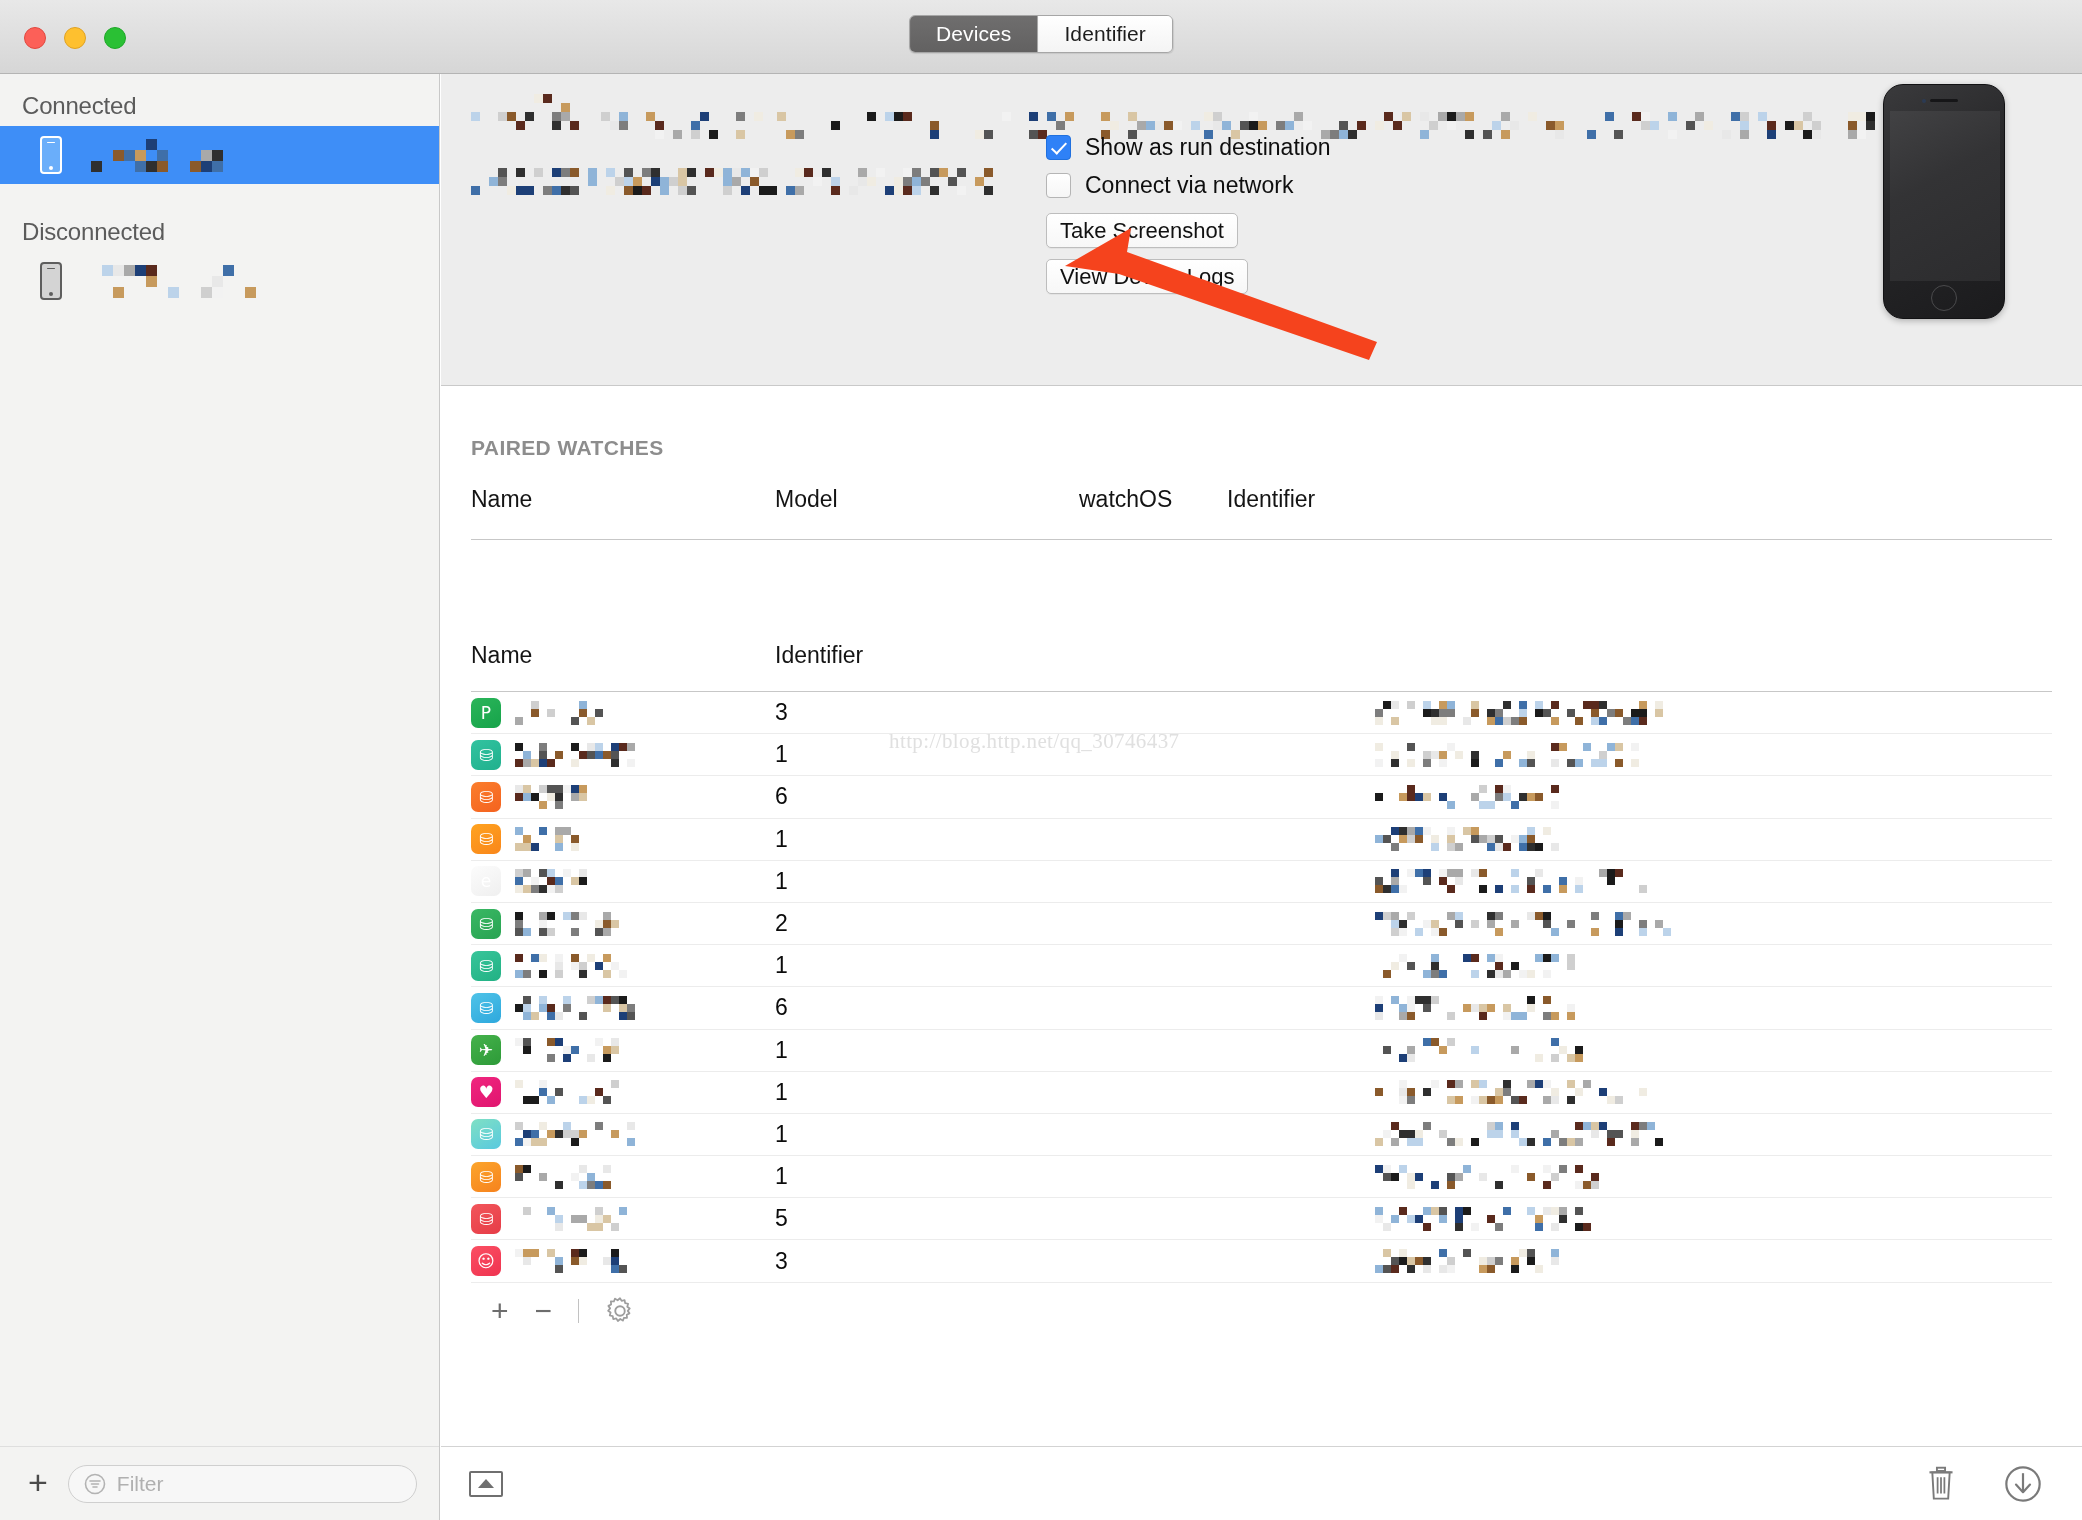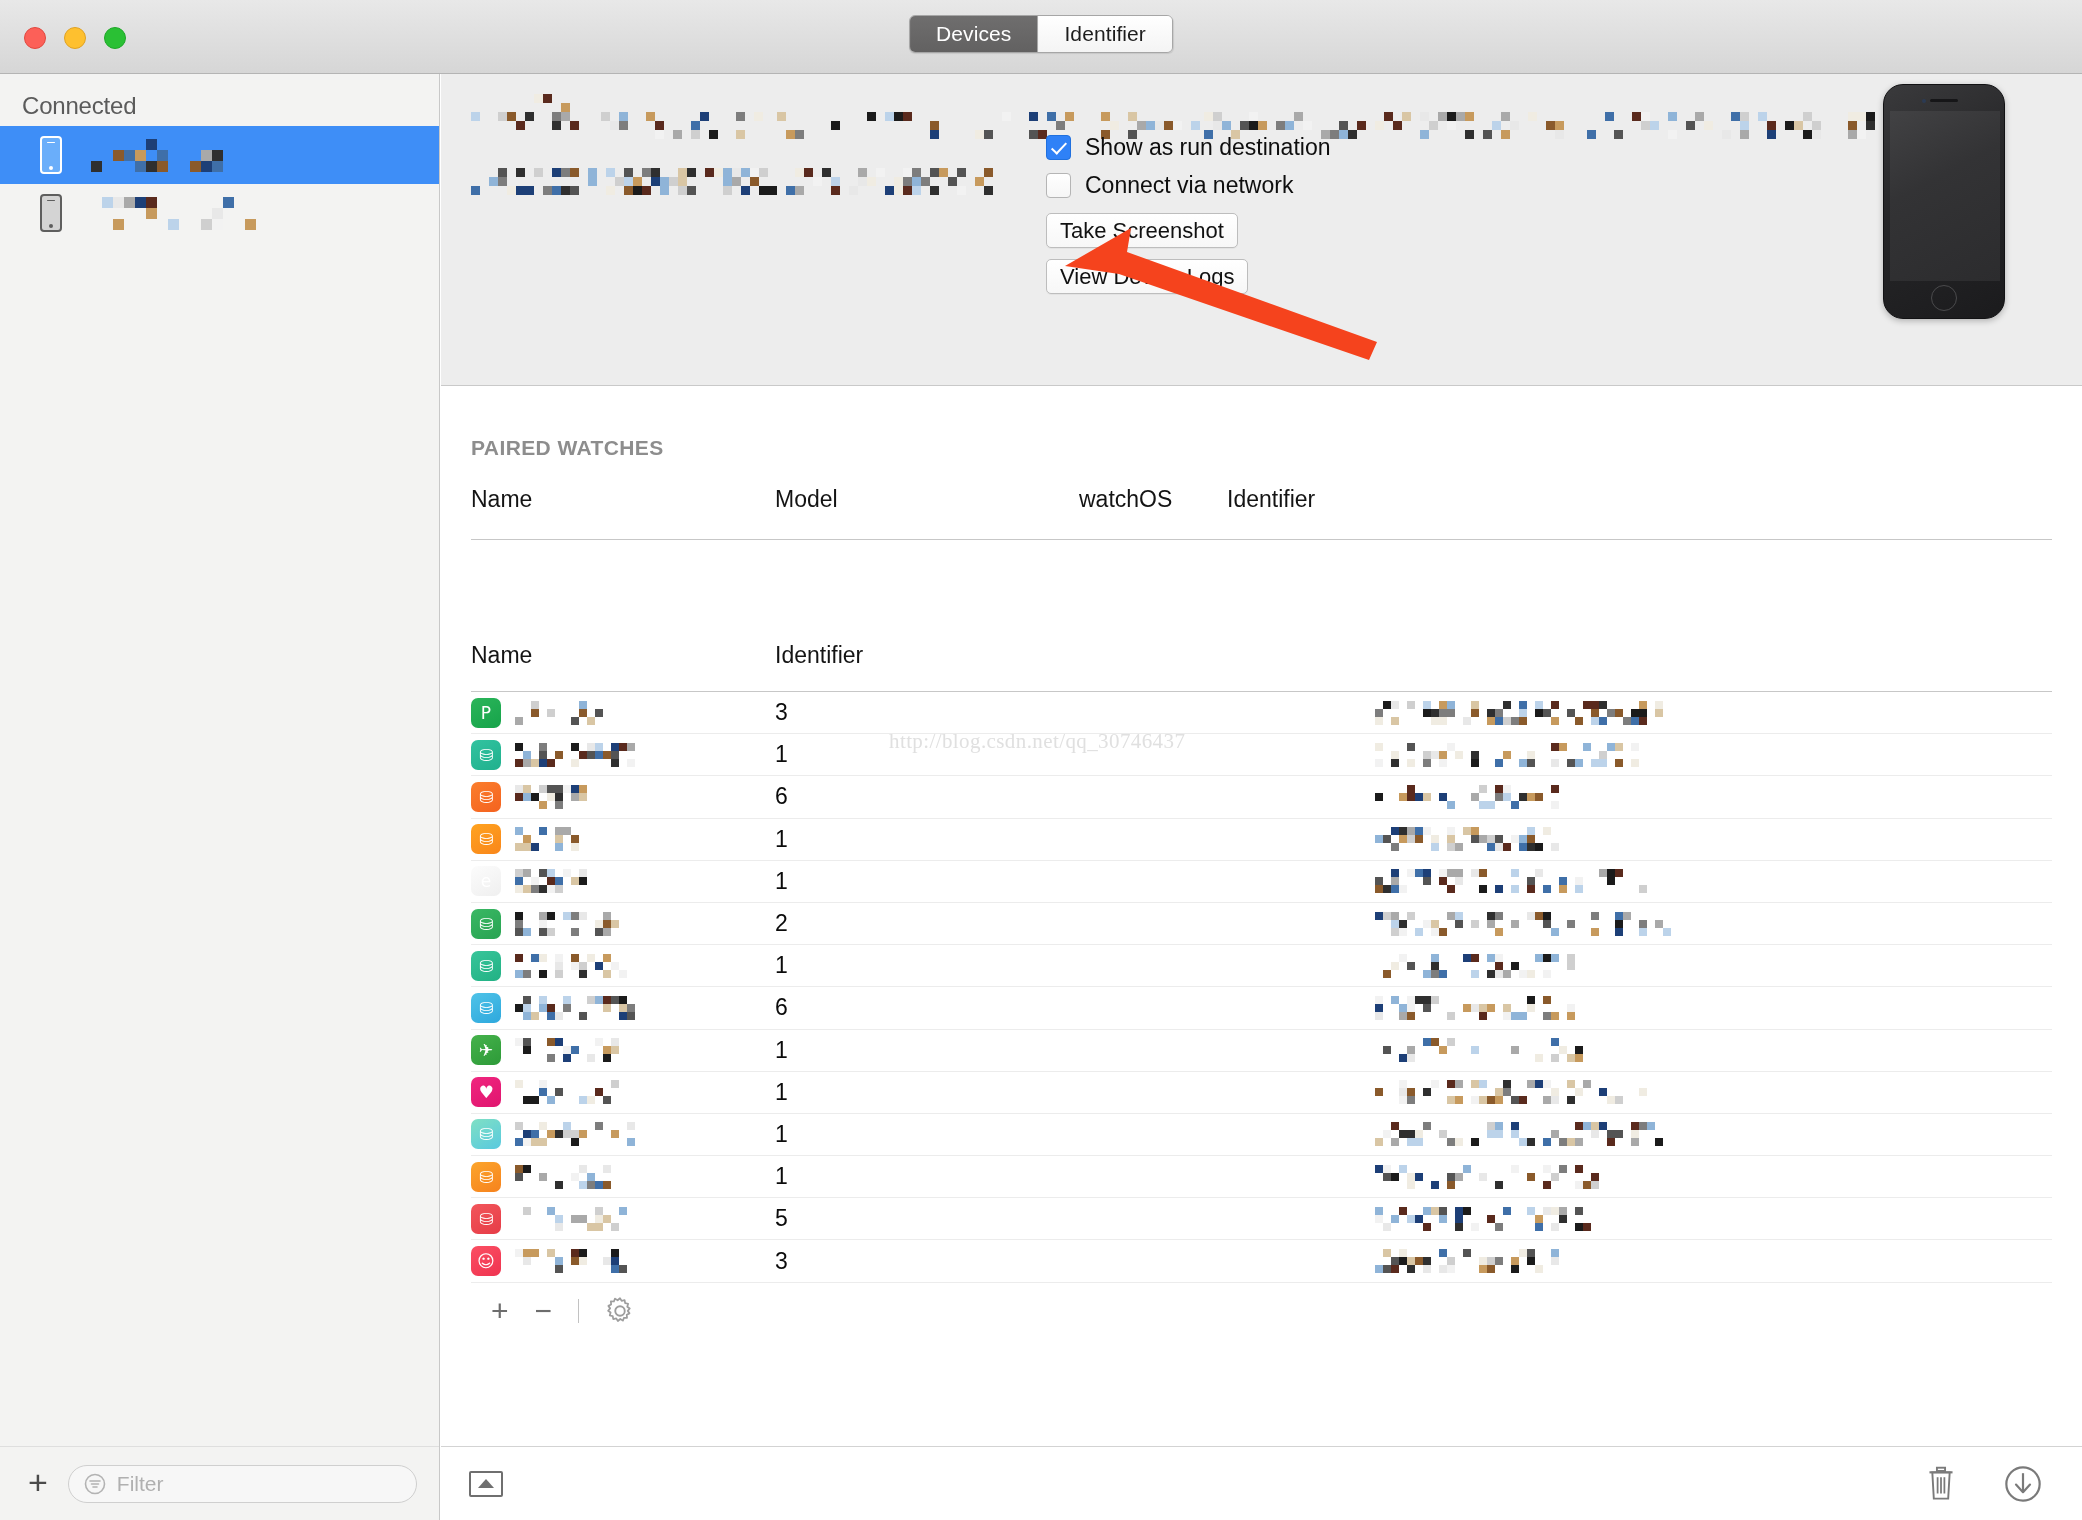--- a/index.html
+++ b/index.html
@@ -428,20 +428,21 @@
 
     <div class="sb-row selected">
       <span class="phone-ico"></span>
       <span class="pix" id="sb-pix-1" style="line-height: 0; font-size: 0px;">
           <span style="display: block; height: 11px;"><span style="width: 11px; height: 11px; background: transparent;"></span><span style="width: 11px; height: 11px; background: transparent;"></span><span style="width: 11px; height: 11px; background: transparent;"></span><span style="width: 11px; height: 11px; background: transparent;"></span><span style="width: 11px; height: 11px; background: transparent;"></span><span style="width: 11px; height: 11px; background: transparent;"></span><span style="width: 11px; height: 11px; background: rgb(29, 63, 119);"></span><span style="width: 11px; height: 11px; background: transparent;"></span><span style="width: 11px; height: 11px; background: transparent;"></span><span style="width: 11px; height: 11px; background: transparent;"></span><span style="width: 11px; height: 11px; background: transparent;"></span><span style="width: 11px; height: 11px; background: transparent;"></span><span style="width: 11px; height: 11px; background: transparent;"></span><span style="width: 11px; height: 11px; background: transparent;"></span></span>
           <span style="display: block; height: 11px;"><span style="width: 11px; height: 11px; background: transparent;"></span><span style="width: 11px; height: 11px; background: transparent;"></span><span style="width: 11px; height: 11px; background: transparent;"></span><span style="width: 11px; height: 11px; background: rgb(138, 90, 43);"></span><span style="width: 11px; height: 11px; background: rgb(63, 111, 168);"></span><span style="width: 11px; height: 11px; background: rgb(199, 154, 93);"></span><span style="width: 11px; height: 11px; background: transparent;"></span><span style="width: 11px; height: 11px; background: rgb(63, 111, 168);"></span><span style="width: 11px; height: 11px; background: transparent;"></span><span style="width: 11px; height: 11px; background: transparent;"></span><span style="width: 11px; height: 11px; background: transparent;"></span><span style="width: 11px; height: 11px; background: rgb(169, 169, 169);"></span><span style="width: 11px; height: 11px; background: rgb(47, 47, 47);"></span><span style="width: 11px; height: 11px; background: transparent;"></span></span>
           <span style="display: block; height: 11px;"><span style="width: 11px; height: 11px; background: transparent;"></span><span style="width: 11px; height: 11px; background: rgb(47, 47, 47);"></span><span style="width: 11px; height: 11px; background: transparent;"></span><span style="width: 11px; height: 11px; background: transparent;"></span><span style="width: 11px; height: 11px; background: transparent;"></span><span style="width: 11px; height: 11px; background: rgb(63, 111, 168);"></span><span style="width: 11px; height: 11px; background: rgb(47, 47, 47);"></span><span style="width: 11px; height: 11px; background: rgb(138, 90, 43);"></span><span style="width: 11px; height: 11px; background: transparent;"></span><span style="width: 11px; height: 11px; background: transparent;"></span><span style="width: 11px; height: 11px; background: rgb(138, 90, 43);"></span><span style="width: 11px; height: 11px; background: rgb(29, 63, 119);"></span><span style="width: 11px; height: 11px; background: rgb(63, 111, 168);"></span><span style="width: 11px; height: 11px; background: transparent;"></span></span>
         </span>
     </div>
 
+    <div class="sb-header" style="padding-top:34px;">Disconnected</div>
 
     <div class="sb-row">
       <span class="phone-ico"></span>
       <span class="pix" id="sb-pix-2" style="line-height: 0; font-size: 0px;">
           <span style="display: block; height: 11px;"><span style="width: 11px; height: 11px; background: transparent;"></span><span style="width: 11px; height: 11px; background: transparent;"></span><span style="width: 11px; height: 11px; background: rgb(188, 211, 234);"></span><span style="width: 11px; height: 11px; background: rgb(232, 232, 232);"></span><span style="width: 11px; height: 11px; background: rgb(169, 169, 169);"></span><span style="width: 11px; height: 11px; background: rgb(29, 63, 119);"></span><span style="width: 11px; height: 11px; background: rgb(90, 42, 29);"></span><span style="width: 11px; height: 11px; background: transparent;"></span><span style="width: 11px; height: 11px; background: transparent;"></span><span style="width: 11px; height: 11px; background: transparent;"></span><span style="width: 11px; height: 11px; background: transparent;"></span><span style="width: 11px; height: 11px; background: transparent;"></span><span style="width: 11px; height: 11px; background: transparent;"></span><span style="width: 11px; height: 11px; background: rgb(63, 111, 168);"></span><span style="width: 11px; height: 11px; background: transparent;"></span><span style="width: 11px; height: 11px; background: transparent;"></span><span style="width: 11px; height: 11px; background: transparent;"></span><span style="width: 11px; height: 11px; background: transparent;"></span></span>
           <span style="display: block; height: 11px;"><span style="width: 11px; height: 11px; background: transparent;"></span><span style="width: 11px; height: 11px; background: transparent;"></span><span style="width: 11px; height: 11px; background: transparent;"></span><span style="width: 11px; height: 11px; background: transparent;"></span><span style="width: 11px; height: 11px; background: transparent;"></span><span style="width: 11px; height: 11px; background: transparent;"></span><span style="width: 11px; height: 11px; background: rgb(199, 154, 93);"></span><span style="width: 11px; height: 11px; background: transparent;"></span><span style="width: 11px; height: 11px; background: transparent;"></span><span style="width: 11px; height: 11px; background: transparent;"></span><span style="width: 11px; height: 11px; background: transparent;"></span><span style="width: 11px; height: 11px; background: transparent;"></span><span style="width: 11px; height: 11px; background: rgb(232, 232, 232);"></span><span style="width: 11px; height: 11px; background: transparent;"></span><span style="width: 11px; height: 11px; background: transparent;"></span><span style="width: 11px; height: 11px; background: transparent;"></span><span style="width: 11px; height: 11px; background: transparent;"></span><span style="width: 11px; height: 11px; background: transparent;"></span></span>
           <span style="display: block; height: 11px;"><span style="width: 11px; height: 11px; background: transparent;"></span><span style="width: 11px; height: 11px; background: transparent;"></span><span style="width: 11px; height: 11px; background: transparent;"></span><span style="width: 11px; height: 11px; background: rgb(199, 154, 93);"></span><span style="width: 11px; height: 11px; background: transparent;"></span><span style="width: 11px; height: 11px; background: transparent;"></span><span style="width: 11px; height: 11px; background: transparent;"></span><span style="width: 11px; height: 11px; background: transparent;"></span><span style="width: 11px; height: 11px; background: rgb(188, 211, 234);"></span><span style="width: 11px; height: 11px; background: transparent;"></span><span style="width: 11px; height: 11px; background: transparent;"></span><span style="width: 11px; height: 11px; background: rgb(207, 207, 207);"></span><span style="width: 11px; height: 11px; background: rgb(242, 242, 242);"></span><span style="width: 11px; height: 11px; background: transparent;"></span><span style="width: 11px; height: 11px; background: transparent;"></span><span style="width: 11px; height: 11px; background: rgb(199, 154, 93);"></span><span style="width: 11px; height: 11px; background: transparent;"></span><span style="width: 11px; height: 11px; background: transparent;"></span></span>
         </span>
     </div>
 
@@ -798,16 +799,16 @@
           <line x1="14.5" y1="9" x2="14.5" y2="21" stroke="#7a7a7a" stroke-width="1.3"></line>
         </svg>
         <svg width="38" height="38" viewBox="0 0 26 26">
           <circle cx="13" cy="13" r="11.4" fill="none" stroke="#7a7a7a" stroke-width="1.5"></circle>
           <line x1="13" y1="5.6" x2="13" y2="18" stroke="#7a7a7a" stroke-width="1.5"></line>
           <polyline points="8.2,13.4 13,18.6 17.8,13.4" fill="none" stroke="#7a7a7a" stroke-width="1.5" stroke-linecap="round" stroke-linejoin="round"></polyline>
         </svg>
       </div>
     </div>
 
-    <div class="watermark" style="left:448px; top:655px;">http://blog.csdn.net/qq_30746437</div>
+    <div class="watermark" style="left:448px; top:655px;">http://blog.http.net/qq_30746437</div>
   </div>
 
 </div>
 
 </body></html>

